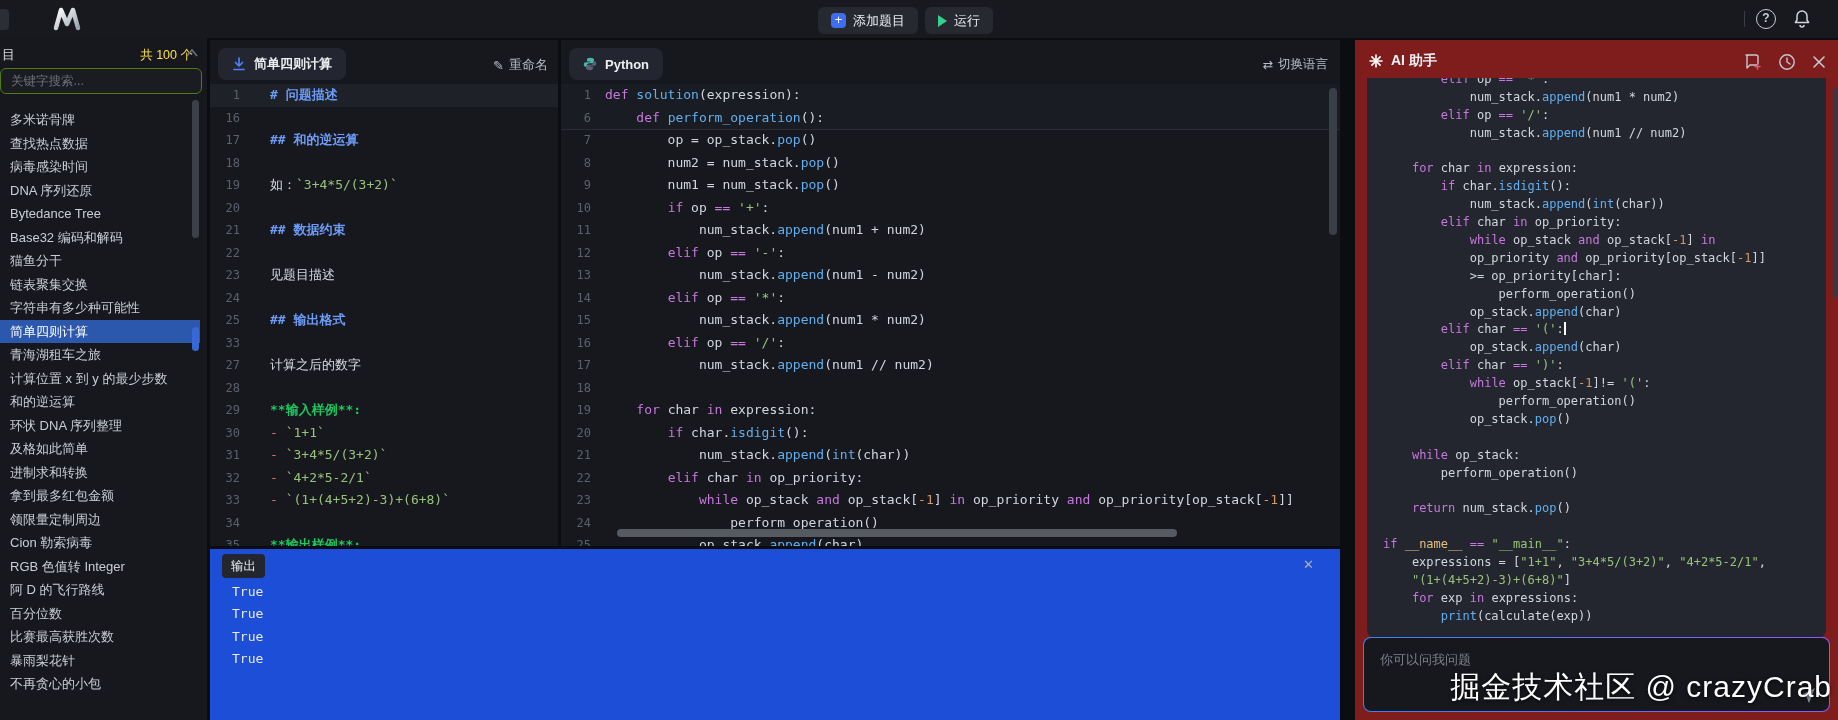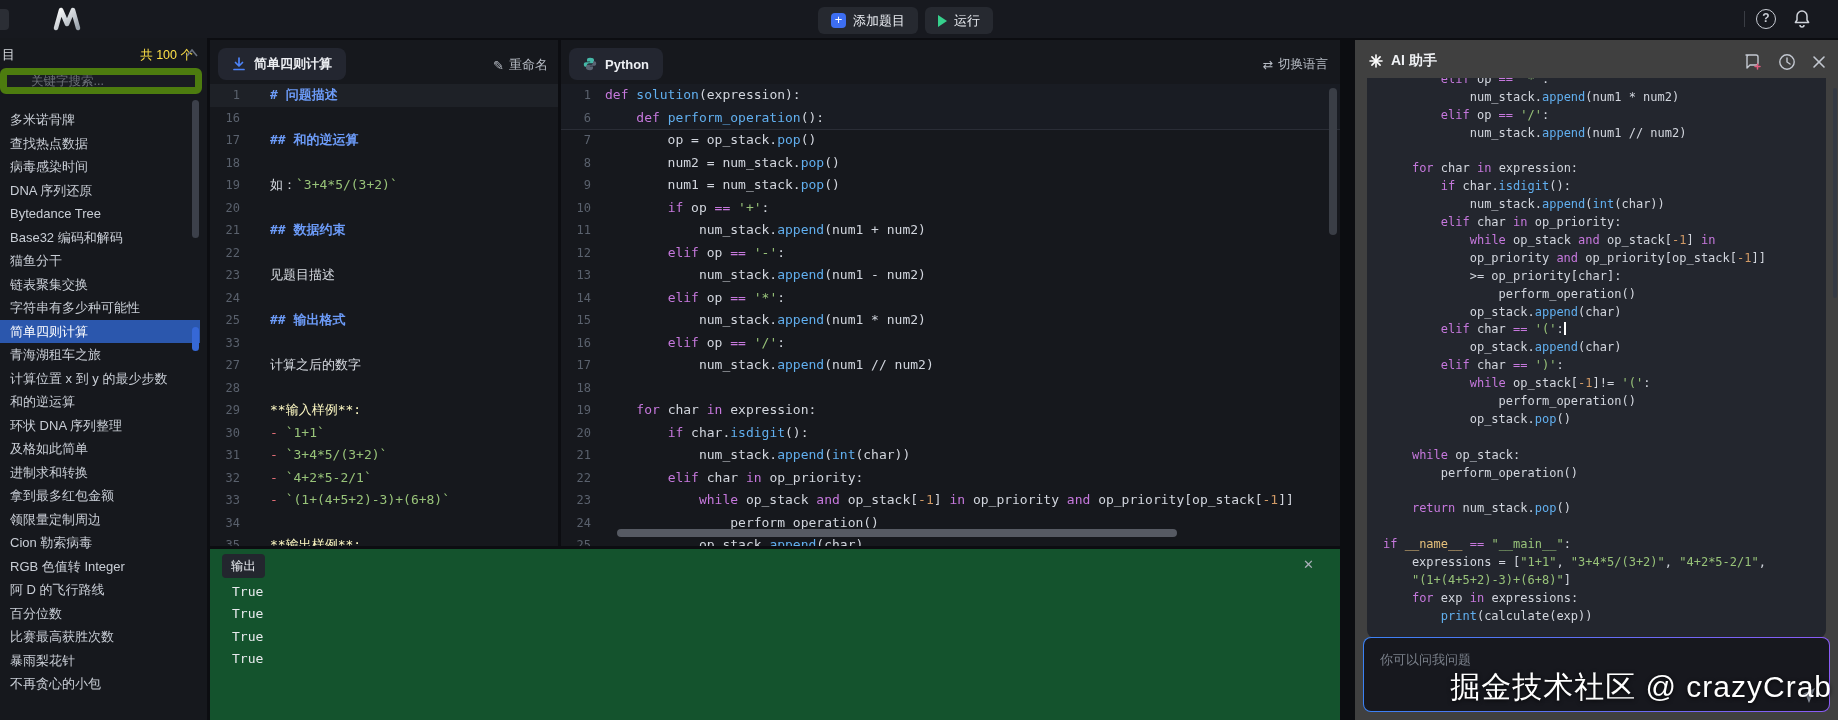--- a/index.html
+++ b/index.html
@@ -20,39 +20,39 @@
     background:linear-gradient(90deg,#2e3a5e,#262b42);border:1px solid #3a4668;display:flex;align-items:center;gap:8px;font-size:12.5px;color:#e2e8f5}
   .doc-circ{width:20px;height:20px;border-radius:50%;background:#2f66f0;display:flex;align-items:center;justify-content:center}
   #tb-div{position:absolute;left:1744px;top:11px;width:1px;height:16px;background:#3a3d44}
   .help-c{position:absolute;left:1756px;top:9px;width:20px;height:20px;border:1.6px solid #c9cdd5;border-radius:50%;color:#c9cdd5;font-size:12px;font-weight:bold;text-align:center;line-height:17px}
   #bell{position:absolute;left:1792px;top:9px;width:20px;height:20px}
 
   
   #sidebar{position:absolute;left:0;top:38px;width:207px;height:682px;background:#16181d}
   #sb-label{position:absolute;left:2px;top:8px;font-size:13px;color:#d6d9de}
   #sb-count{position:absolute;right:14px;top:9px;font-size:12.5px;color:#fde047}
-  #sb-search{position:absolute;left:0;top:30px;width:202px;height:26px;background:#1a1c22;border:7px solid #4d7c0f;border-radius:6px;color:#5eead4;font-size:12.5px;padding:0 24px;outline:none}
+  #sb-search{position:absolute;left:0;top:30px;width:202px;height:26px;background:#1a1c22;border:1px solid #4d7c0f;border-radius:6px;color:#5eead4;font-size:12.5px;padding:0 10px;outline:none}
   #sb-search::placeholder{color:#6b7077}
   #sb-list{position:absolute;left:0;top:70px;width:200px}
   .sb-item{height:23.5px;line-height:23.5px;padding-left:10px;font-size:13px;color:#c9ced6;white-space:nowrap;overflow:hidden}
   .sb-item.sel{background:#2b57ad;color:#fff}
   #sb-chev{position:absolute;left:185px;top:10px;width:14px;height:10px}
   #sb-thumb{position:absolute;left:192px;top:62px;width:7px;height:138px;background:#3c404a;border-radius:4px}
   #sb-mark{position:absolute;left:192px;top:289px;width:7px;height:24px;background:#3668d6;border-radius:4px}
 
   
   .panel{position:absolute;background:#16181d}
   .cl{height:22.5px;line-height:22.5px;white-space:pre;display:flex;font-family:"DejaVu Sans Mono",monospace;font-size:13px}
   .cl .ln{flex:0 0 auto;text-align:right;color:#5a616d;font-size:12px}
   .cl .ct{white-space:pre}
   .cl.hl{background:#1e2127}
   .tk-h{color:#6c9bf8;font-weight:bold}
   .tk-c{color:#98c379}
   .tk-t{color:#d6dae1}
-  .tk-b{color:#fef9c3;font-weight:normal}
+  .tk-b{color:#22c55e;font-weight:bold}
   .tk-li{color:#e06c75}
   .tk-kw{color:#c678dd}
   .tk-op{color:#c678dd}
   .tk-st{color:#98c379}
   .tk-bi{color:#61afef}
   .tk-fn{color:#61afef}
   .tk-nu{color:#d19a66}
   .tk-nm{color:#e5c07b}
   .tk-pl{color:#d2d6de}
   .tk-cur{display:inline-block;width:2px;height:13px;background:#fff;vertical-align:-2px}
@@ -70,28 +70,28 @@
   #editor-lines{position:absolute;left:0;top:44px;width:100%}
   #editor-lines .ln{flex-basis:36px;padding-right:6px}
   #editor-lines .ct{padding-left:8px}
   #editor-lines .cl.sticky{background:#191c23}
   #editor-lines .cl.stickyend{box-shadow:0 1px 0 #2a2d36}
   #switch-lang{position:absolute;right:12px;top:16px;font-size:12.5px;color:#b9bec7;display:flex;gap:5px;align-items:center}
   #ed-vthumb{position:absolute;right:3px;top:48px;width:8px;height:147px;background:#3a3e46;border-radius:4px}
   #ed-hbar{position:absolute;left:56px;bottom:9px;width:560px;height:8px;background:#565a63;border-radius:4px}
 
   
-  #output{left:210px;top:549px;width:1130px;height:171px;background:#14532d}
+  #output{left:210px;top:549px;width:1130px;height:171px;background:#1d4ed8}
   #out-tab{position:absolute;left:12px;top:5px;height:24px;background:#23262e;border-radius:4px;padding:0 9px;font-size:12.5px;color:#e9ecf1;display:flex;align-items:center}
   #out-close{position:absolute;right:26px;top:8px;font-size:13px;color:#aab0b9}
   #out-lines{position:absolute;left:22px;top:32px}
   .out-line{font-family:"DejaVu Sans Mono",monospace;font-size:13px;color:#e8eaed;height:22.4px;line-height:22.4px}
 
   
-  #ai{left:1355px;top:40px;width:483px;height:680px;background:#404040}
+  #ai{left:1355px;top:40px;width:483px;height:680px;background:#7f1d1d}
   #ai-title{position:absolute;left:14px;top:12px;font-size:14px;font-weight:bold;color:#f0f2f5;display:flex;align-items:center;gap:8px}
   .ai-hicons{position:absolute;top:13px;display:flex;gap:16px;right:12px;align-items:center}
   #ai-chat{position:absolute;left:0;top:38px;width:483px;height:572px;overflow:hidden}
   #ai-code{position:absolute;left:12px;top:-7px;width:459px;background:#23262e;border-radius:8px;padding:0 16px 12px 16px}
   .ai-cl{height:17.9px;line-height:17.9px;white-space:pre;font-family:"DejaVu Sans Mono",monospace;font-size:12px}
   #ai-vthumb{position:absolute;right:1px;top:10px;width:4px;height:210px;background:#343943;border-radius:2px}
   #ai-input{position:absolute;left:8px;top:597px;width:467px;height:75px;border-radius:8px;
     border:1px solid transparent;background:linear-gradient(#17181e,#17181e) padding-box,linear-gradient(90deg,#3b82f6,#8b5cf6) border-box}
   #ai-ph{position:absolute;left:16px;top:13px;font-size:13px;color:#7c828c}
   #ai-send{position:absolute;right:12px;bottom:6px;width:20px;height:20px}

